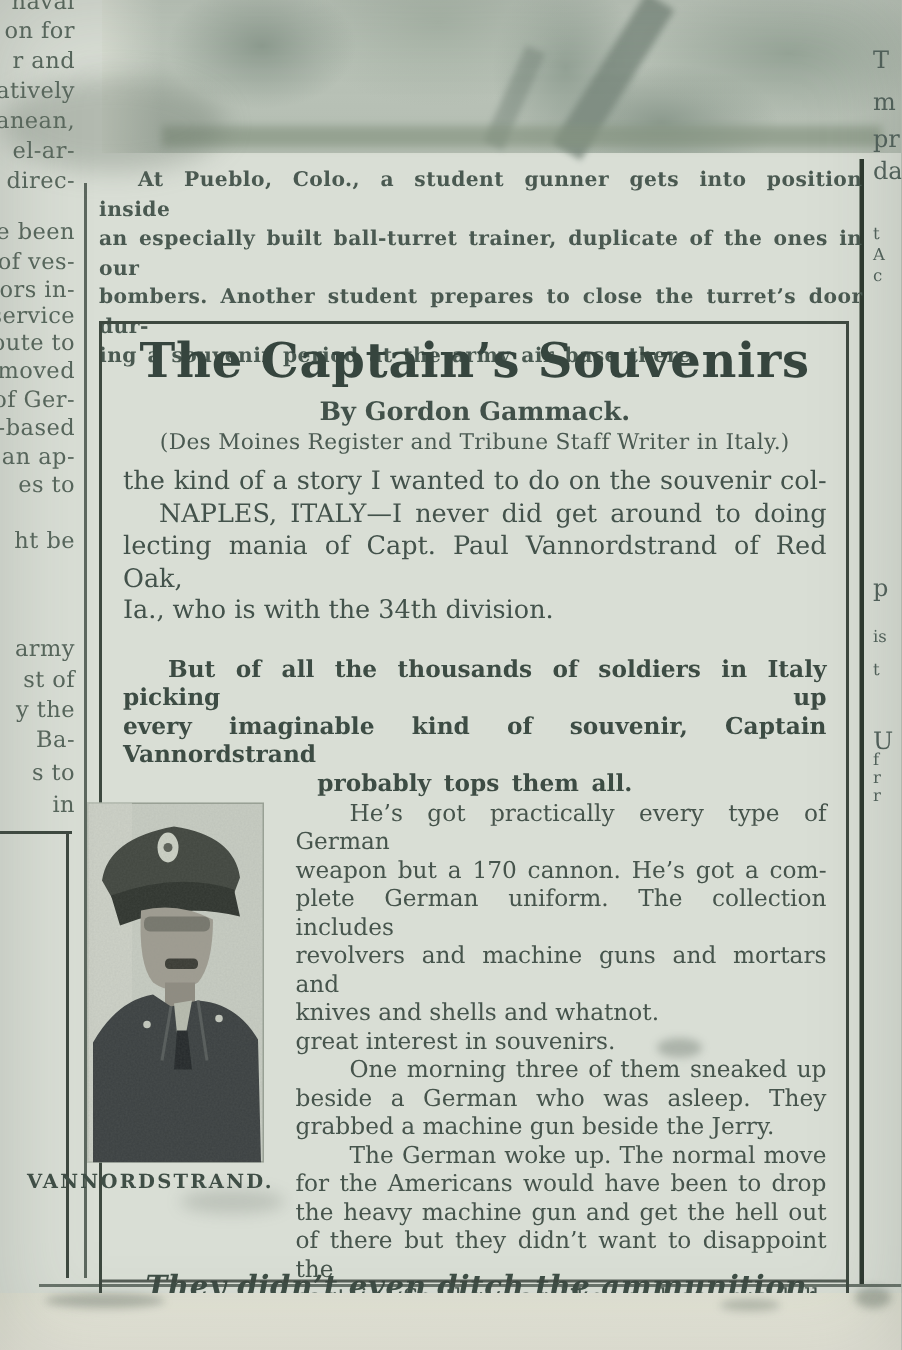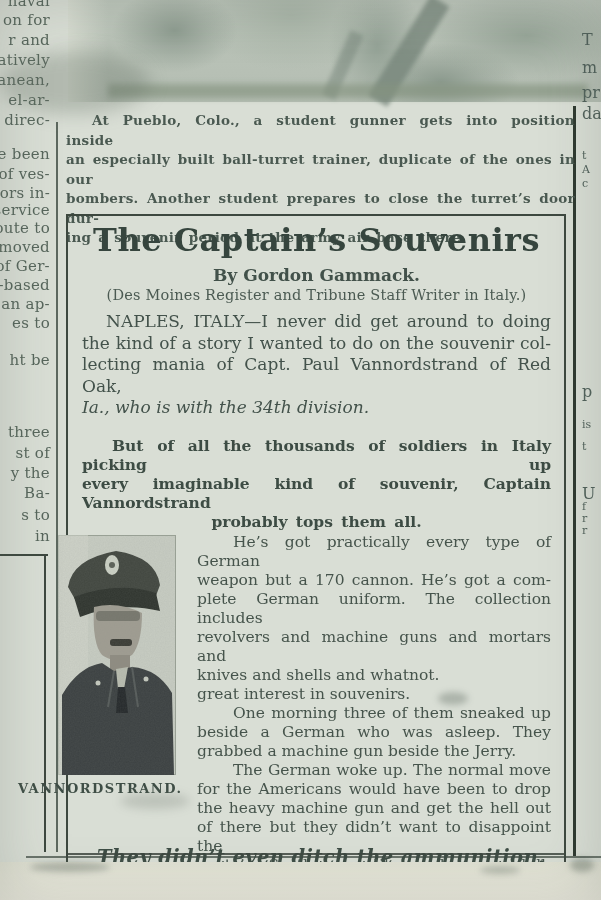--- a/index.html
+++ b/index.html
@@ -51,21 +51,21 @@
         height:2px;background:#3d483f;opacity:.85;}
   .headline{margin-top:2px;font-size:32px;line-height:44px;font-weight:bold;
         text-align:center;color:#36453e;letter-spacing:.5px;}
   .byline{margin-top:3px;font-size:17px;line-height:21px;font-weight:bold;
         text-align:center;color:#42514a;}
   .credit{font-size:14.5px;line-height:18px;text-align:center;color:#4b5a52;letter-spacing:.2px;}
   .lead{margin-top:7px;}
   .lead-line{font-size:17px;line-height:21.5px;color:#43524b;
         text-align:justify;text-align-last:justify;}
   .lead .ind{text-indent:24px;}
-  .lead-line.end{text-align-last:left;font-style:italic;}
+  .lead-line.end{text-align-last:left;}
   .bold-para{margin-top:9px;}
   .bold-line{font-weight:bold;font-size:15.5px;line-height:19px;color:#3d4c44;
         text-align:justify;text-align-last:justify;word-spacing:3px;}
   .bold-para .ind{text-indent:30px;margin-top:17px;}
   .bold-line.center{text-align:center;text-align-last:center;}
   
   .wrap{position:relative;margin-top:2px;height:306px;}
   .portrait{position:absolute;left:-24px;top:2px;width:106px;height:240px;}
   .portrait svg{display:block;}
   .portrait-caption{position:absolute;left:-40px;top:246px;white-space:nowrap;
@@ -118,21 +118,21 @@
       <span class="frag" style="top: 165px;">of ves-</span>
       <span class="frag" style="top: 184px;">tors in-</span>
       <span class="frag" style="top: 201px;">service</span>
       <span class="frag" style="top: 219px;">oute to</span>
       <span class="frag" style="top: 238px;">moved</span>
       <span class="frag" style="top: 257px;">of Ger-</span>
       <span class="frag" style="top: 276px;">-based</span>
       <span class="frag" style="top: 295px;">an ap-</span>
       <span class="frag" style="top: 314px;">es to</span>
       <span class="frag" style="top: 351px;">ht be</span>
-      <span class="frag" style="top: 423px;">three</span>
+      <span class="frag" style="top: 423px;">army</span>
       <span class="frag" style="top: 444px;">st of</span>
       <span class="frag" style="top: 464px;">y the</span>
       <span class="frag" style="top: 484px;">Ba-</span>
       <span class="frag" style="top: 506px;">s to</span>
       <span class="frag" style="top: 527px;">in</span>
     </div>
 
   <div class="right-col">
 
   <span class="frag big" style="top: 30px;">T</span>
@@ -165,22 +165,22 @@
       <div class="cap-line end">ing a souvenir period at the army air base there.</div>
     </div>
 
   <div class="article-box">
     <div class="headline">The Captain’s Souvenirs</div>
     <div class="byline">By Gordon Gammack.</div>
     <div class="credit">(Des Moines Register and Tribune Staff Writer in Italy.)</div>
 
     <div class="lead">
 
-    <div class="lead-line ind">NAPLES, ITALY—I never did get around to doing</div>
-        <div class="lead-line">the kind of a story I wanted to do on the souvenir col-</div>
+    <div class="lead-line">the kind of a story I wanted to do on the souvenir col-</div>
+        <div class="lead-line ind">NAPLES, ITALY—I never did get around to doing</div>
         <div class="lead-line">lecting mania of Capt. Paul Vannordstrand of Red Oak,</div>
         <div class="lead-line end">Ia., who is with the 34th division.</div>
       </div>
 
     <div class="bold-para">
 
     <div class="bold-line ind">But of all the thousands of soldiers in Italy picking up</div>
         <div class="bold-line">every imaginable kind of souvenir, Captain Vannordstrand</div>
         <div class="bold-line center">probably tops them all.</div>
       </div>

